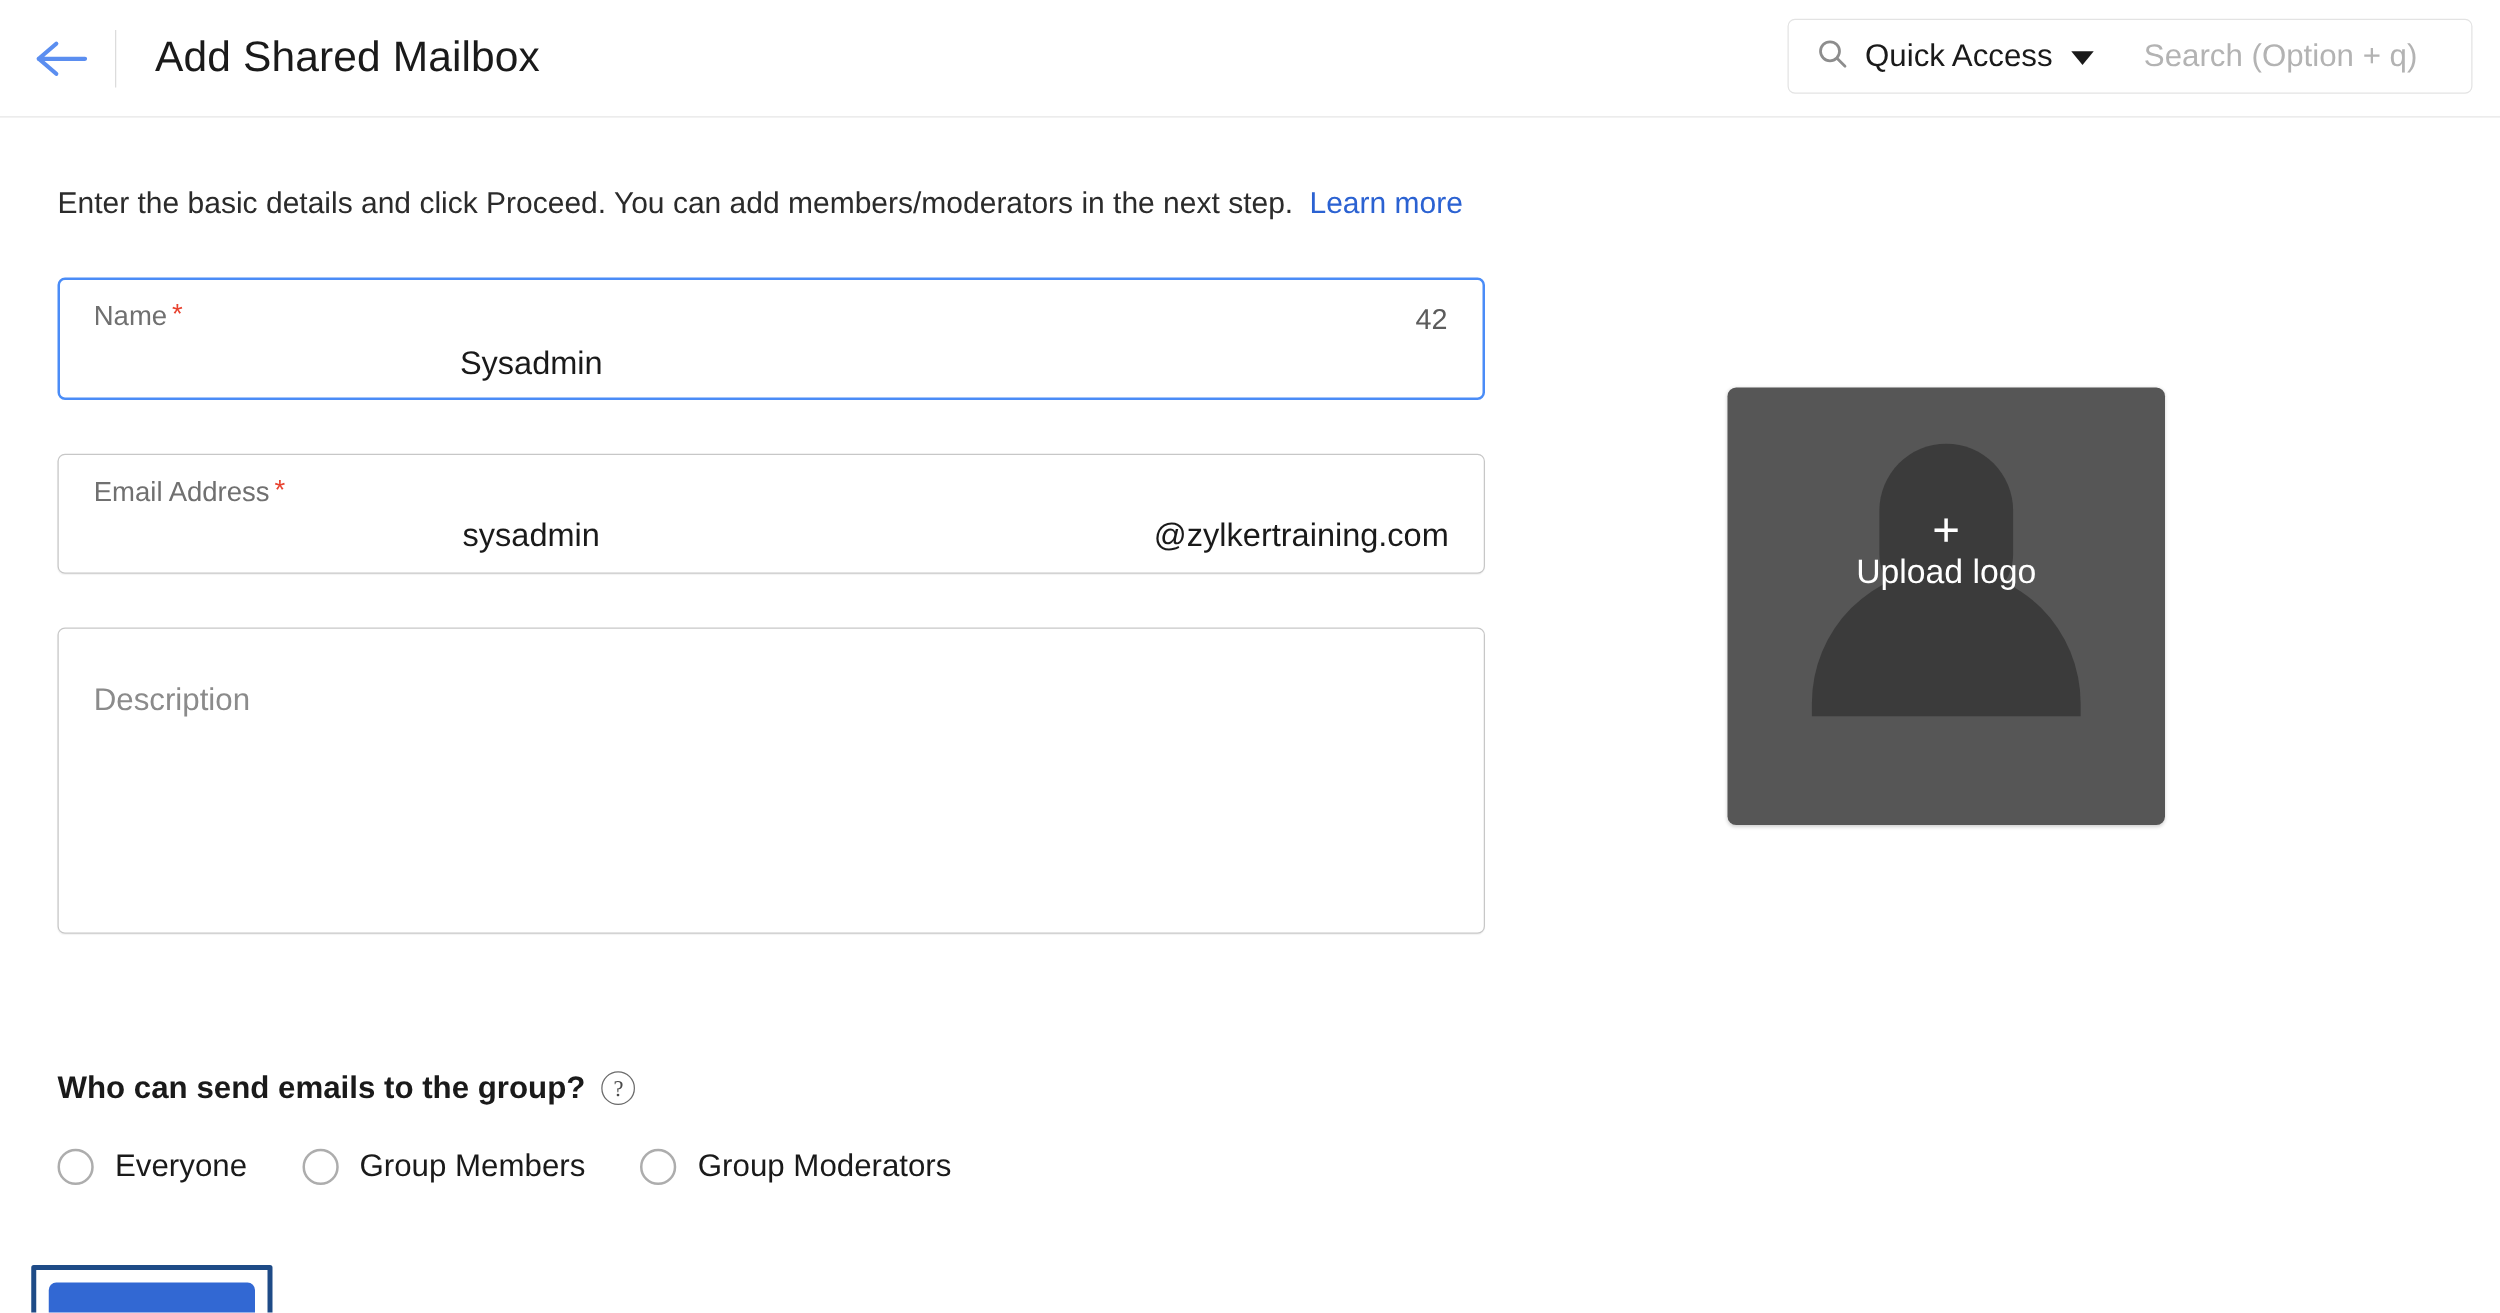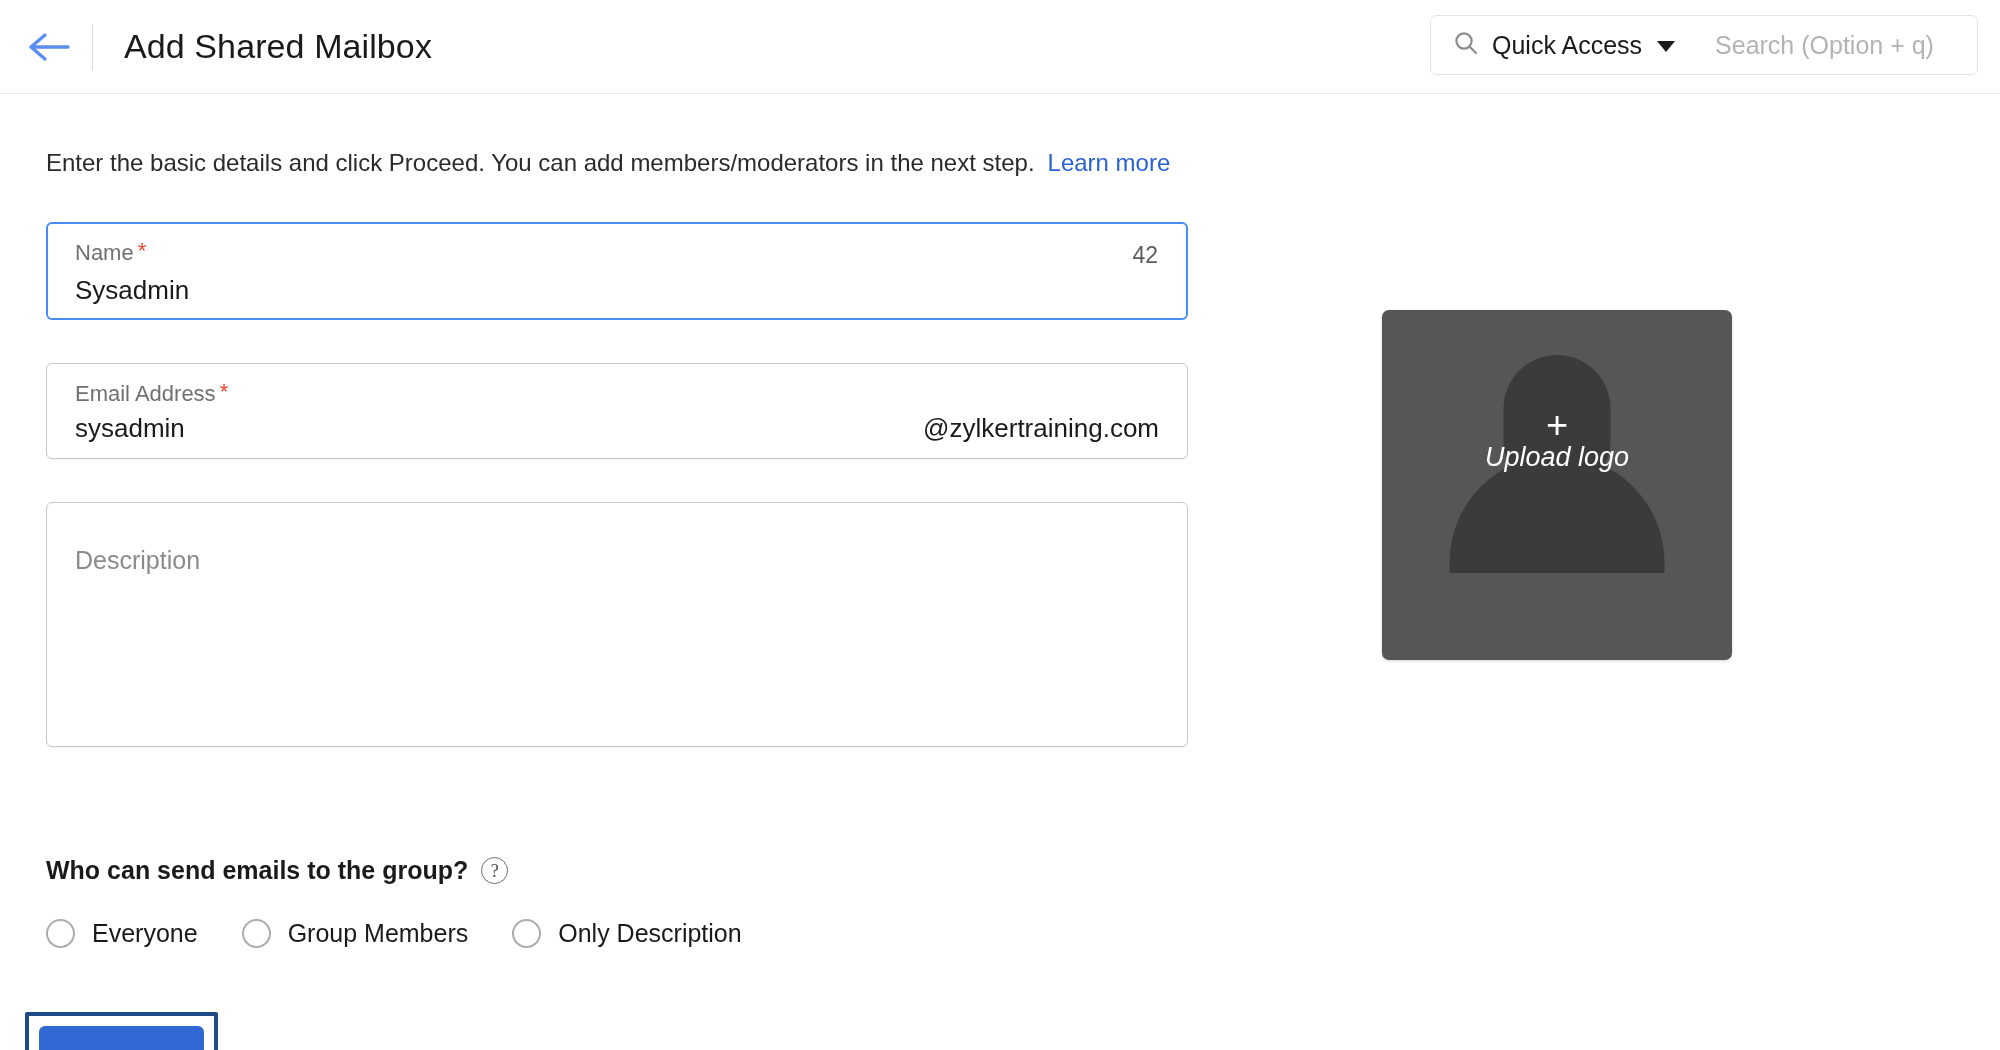--- a/index.html
+++ b/index.html
@@ -188,20 +188,21 @@
     left: 27px;
     bottom: 12px;
     border: none;
     outline: none;
     background: transparent;
     font-family: "Liberation Sans", sans-serif;
     font-size: 26px;
     color: #1a1a1a;
     width: 700px;
     padding: 0;
+    text-align: center;
   }
   .field-email .field-input { bottom: 14px; left: 28px; }
 
   .domain-suffix {
     position: absolute;
     right: 28px;
     bottom: 14px;
     font-size: 26px;
     color: #1a1a1a;
     white-space: nowrap;
@@ -382,21 +383,20 @@
     line-height: 1;
     font-weight: 300;
   }
   .upload-caption {
     position: absolute;
     left: 0; right: 0;
     top: 132px;
     text-align: center;
     color: #ffffff;
     font-size: 27px;
-    font-style: italic;
   }
 </style>
 </head>
 <body>
 
 <div class="header">
 
   <button class="back-btn">
     <span>
       <svg width="42" height="34" viewBox="0 0 42 34" fill="none">
@@ -471,21 +471,21 @@
     </label>
 
 
     <label class="radio-opt">
       <span class="radio-circle"></span>
       <span class="radio-label">Group Members</span>
     </label>
 
     <label class="radio-opt">
       <span class="radio-circle"></span>
-      <span class="radio-label">Only Description</span>
+      <span class="radio-label">Group Moderators</span>
     </label>
   </div>
 
   <div class="proceed-ring">
     <button class="proceed-btn">Proceed</button>
   </div>
 
   <div class="upload-box">
     <div class="avatar-silhouette">
       <div class="sil-head"></div>

